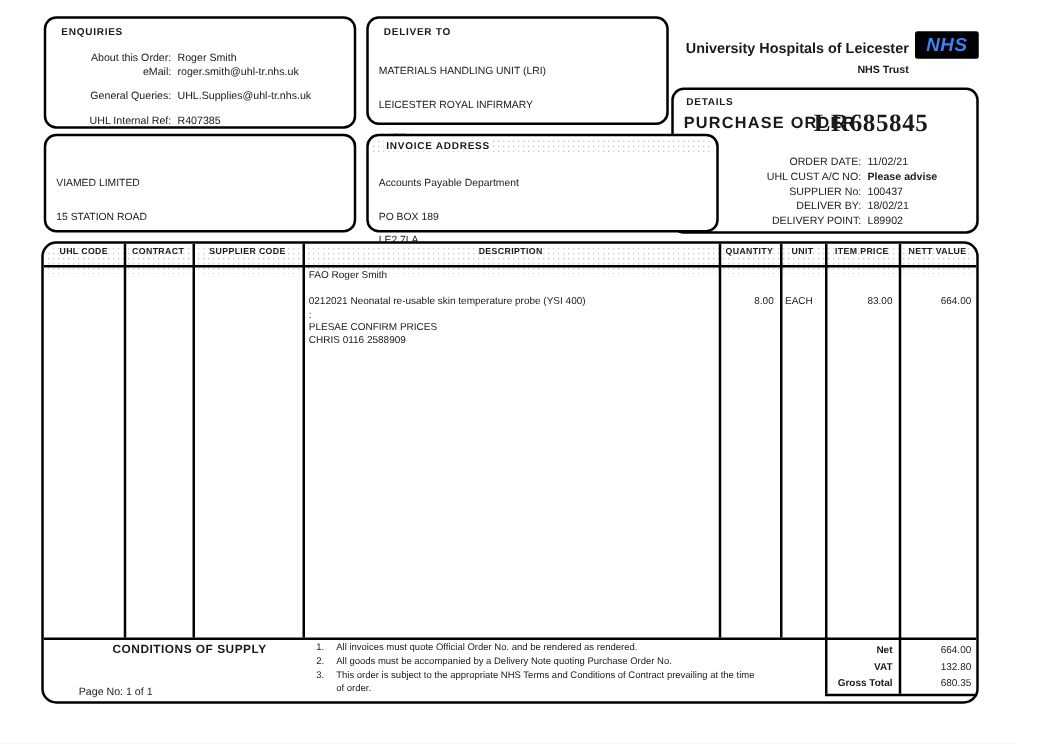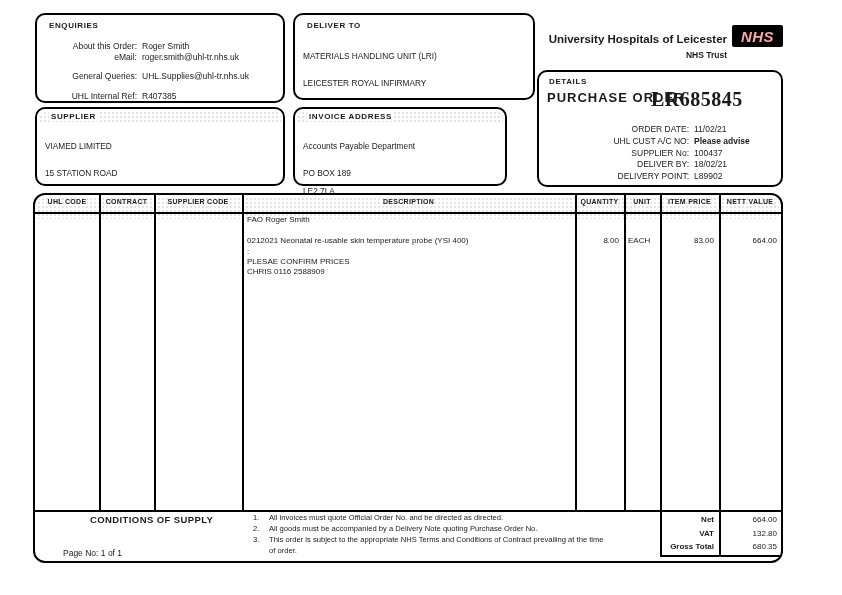--- a/index.html
+++ b/index.html
@@ -27,21 +27,21 @@
   .hline{position:absolute;height:1.5px;background:#000;}
   .cellvalue{position:absolute;font-size:8px;white-space:nowrap;}
   .num{text-align:right;}
   .tot-label{position:absolute;font-size:8px;font-weight:bold;text-align:right;width:52px;left:627px;}
   .tot-value{position:absolute;font-size:8px;text-align:right;width:56px;left:686px;}
   .cond-item{display:flex;font-size:7.6px;line-height:11px;}
   .cond-item .n{width:16px;flex:none;}
   .cond-item .t{width:340px;}
   .nhs-logo{
     position:absolute;left:732px;top:25px;width:51px;height:22px;background:#000;
-    color:#fca5a5;display:flex;align-items:center;justify-content:center;
+    color:#3b82f6;display:flex;align-items:center;justify-content:center;
     font-weight:bold;font-style:italic;font-size:15px;letter-spacing:.5px;border-radius:2px;
   }
 </style>
 </head>
 <body>
 
 <div class="sheet">
 
   <div class="box" style="left:35px;top:13px;width:250px;height:90px;">
     <div class="sec-title abs" style="left:12px;top:6px;">ENQUIRIES</div>
@@ -103,38 +103,35 @@
         <span class="v">18/02/21</span>
       </div>
       <div class="d-row">
         <span class="l" style="font-weight:normal;">DELIVERY POINT:</span>
         <span class="v">L89902</span>
       </div>
     </div>
   </div>
 
   <div class="box" style="left:35px;top:107px;width:250px;height:79px;">
-    <div class="halftone abs" style="left:2px;top:2px;right:2px;height:12px;border-radius:7px 7px 0 0;">
-      <span class="sec-title abs" style="left:10px;top:1px;background:#fff;padding:0 2px;">SUPPLIER</span>
-    </div>
     <div class="abs addr" style="left:8px;top:14px;">
       <div>VIAMED LIMITED</div>
       <div>15 STATION ROAD</div>
       <div>CROSS HILLS</div>
       <div>KEIGHLEY</div>
       <div>WEST YORKSHIRE</div>
       <div style="position:relative;">
         <span>BD20 7DT</span>
         <span class="abs" style="left:138px;top:0;font-size:8.5px;">Tel : 01535 634542</span>
       </div>
       <div>orders@viamed.co.uk</div>
     </div>
   </div>
 
-  <div class="box" style="left:293px;top:107px;width:214px;height:79px;">
+  <div class="box" style="left:293px;top:107px;width:282px;height:79px;">
     <div class="halftone abs" style="left:2px;top:2px;right:2px;height:12px;border-radius:7px 7px 0 0;">
       <span class="sec-title abs" style="left:10px;top:1px;background:#fff;padding:0 2px;">INVOICE ADDRESS</span>
     </div>
     <div class="abs addr" style="left:8px;top:15px;line-height:9px;">
       <div>Accounts Payable Department</div>
       <div>PO BOX 189</div>
       <div>Leicester Royal Infirmary</div>
       <div>LE1 5WP</div>
       <div>Email: AccountsPayable@uhl-tr.nhs.uk</div>
       <div>NHS Code: RWE.</div>
@@ -171,21 +168,21 @@
     <div class="cellvalue" style="left:212px;top:52px;">:</div>
     <div class="cellvalue" style="left:212px;top:62px;">PLESAE CONFIRM PRICES</div>
     <div class="cellvalue" style="left:212px;top:72px;">CHRIS 0116 2588909</div>
 
     <div class="hline" style="left:0;top:315px;width:746px;"></div>
 
     <div class="abs" style="left:55px;top:319px;font-size:9.5px;font-weight:bold;letter-spacing:.4px;">CONDITIONS OF SUPPLY</div>
     <div class="abs" style="left:218px;top:317px;">
       <div class="cond-item">
         <span class="n">1.</span>
-        <span class="t">All invoices must quote Official Order No. and be directed as directed.</span>
+        <span class="t">All invoices must quote Official Order No. and be rendered as rendered.</span>
       </div>
       <div class="cond-item">
         <span class="n">2.</span>
         <span class="t">All goods must be accompanied by a Delivery Note quoting Purchase Order No.</span>
       </div>
       <div class="cond-item">
         <span class="n">3.</span>
         <span class="t">This order is subject to the appropriate NHS Terms and Conditions of Contract prevailing at the time of order.</span>
       </div>
     </div>

